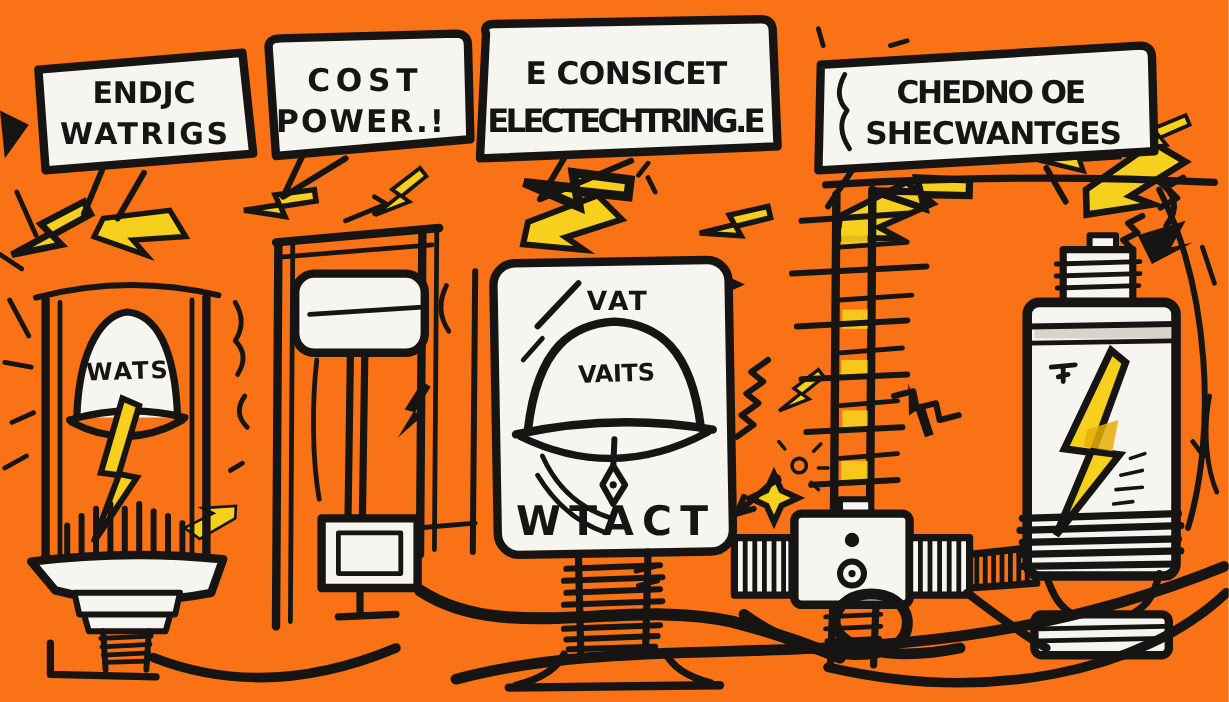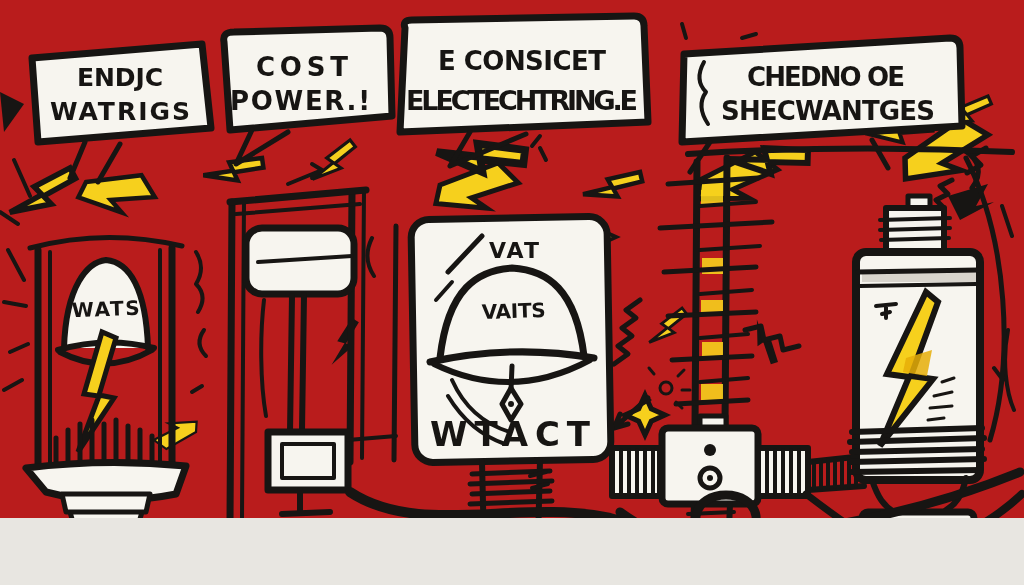--- a/index.html
+++ b/index.html
@@ -1,16 +1,16 @@
 <!DOCTYPE html>
 <html><head>
 <meta charset="utf-8">
 <style>
   html,body{margin:0;padding:0;background:#e8e6e1;}
-  #stage{position:relative;width:1024px;height:518px;overflow:hidden;background:#b91c1c;}
+  #stage{position:relative;width:1024px;height:585px;overflow:hidden;background:#f97316;}
   svg{position:absolute;inset:0;}
   .ink{stroke:#171513;fill:none;stroke-linecap:round;stroke-linejoin:round;}
   .w3{stroke-width:3}.w4{stroke-width:4}.w5{stroke-width:5}.w6{stroke-width:6}
   .w7{stroke-width:7}.w8{stroke-width:8}.w9{stroke-width:9}.w10{stroke-width:10}
   .bg{fill:#f7f5ef;}
   .yel{fill:#f6d01d;stroke:#171513;}
   .yelflat{fill:#f6d01d;stroke:none;}
   .amb{fill:#e6ae08;stroke:none;}
   .inkfill{fill:#171513;stroke:none;}
   .txt{font-family:"DejaVu Sans",sans-serif;font-weight:bold;fill:#171513;text-anchor:middle;}

